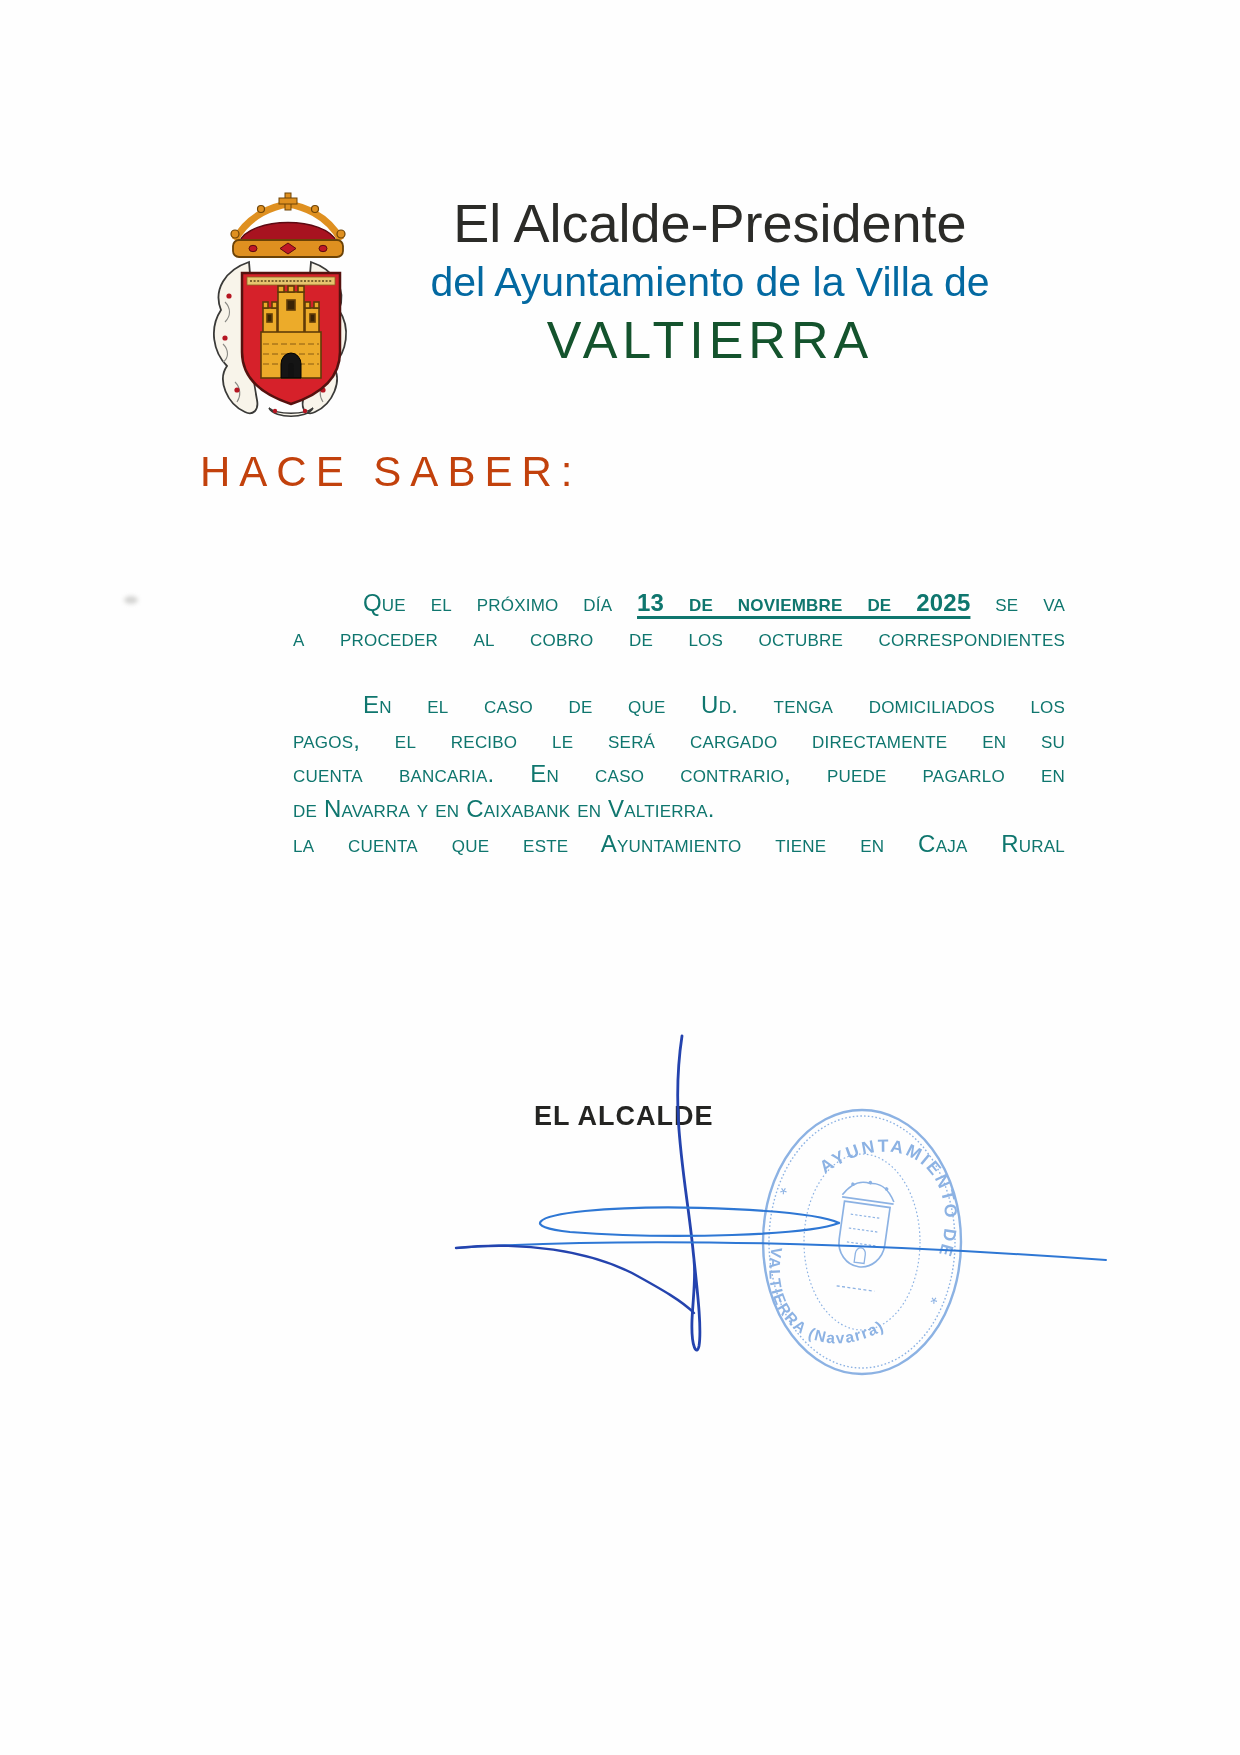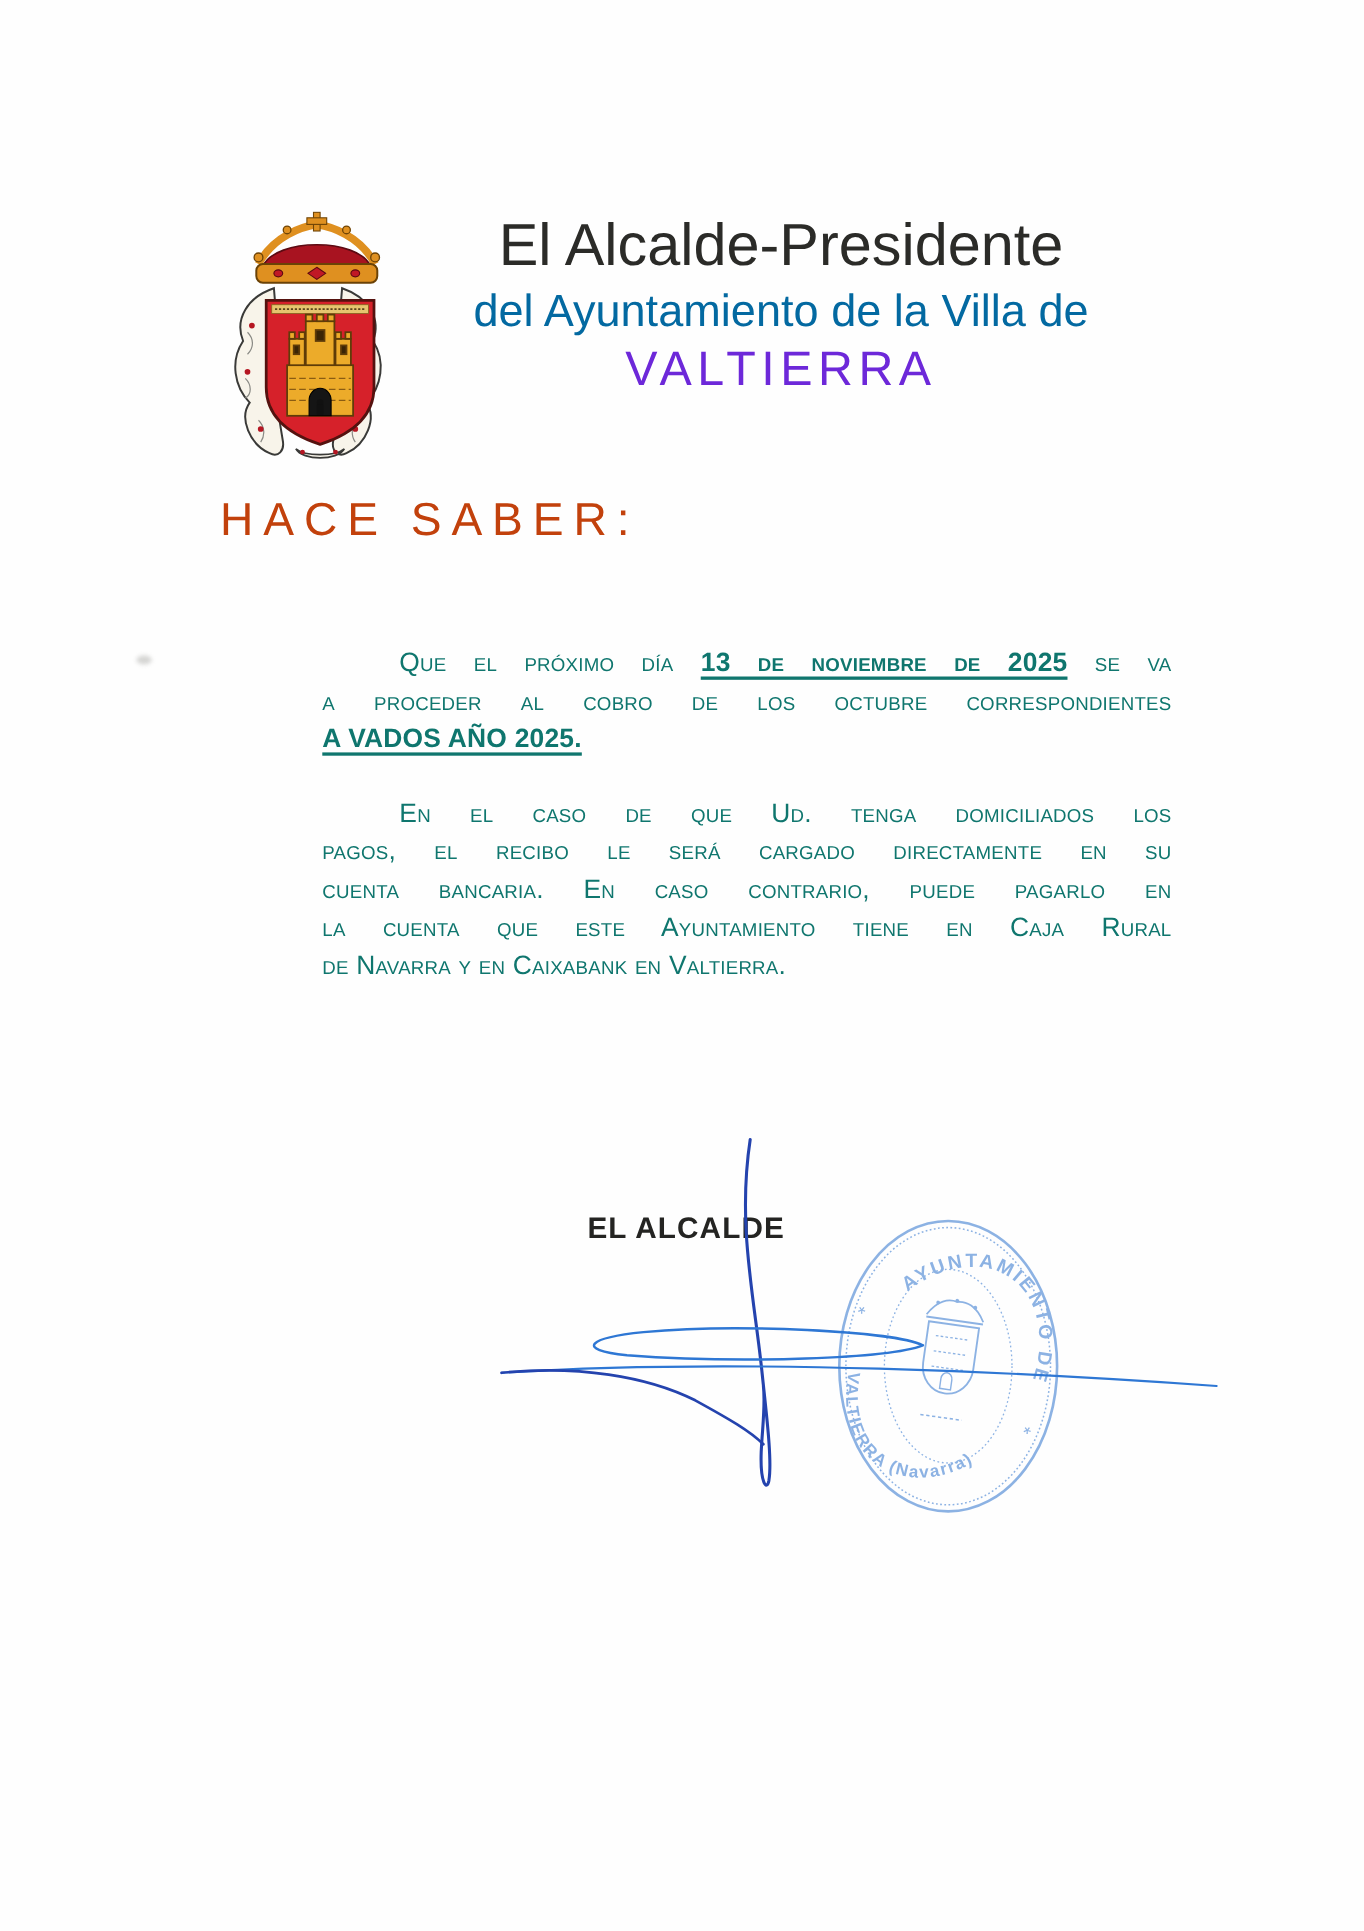--- a/index.html
+++ b/index.html
@@ -22,21 +22,21 @@
     background:#fefefe;
     overflow:hidden;
     font-family:"Liberation Sans", sans-serif;
     color:var(--ink);
   }
   
   .title-block{position:absolute;left:385px;top:0;width:650px;height:400px;}
   .title-block > div{position:absolute;left:0;right:0;text-align:center;line-height:1;white-space:nowrap;}
   .t1{top:196px;font-size:54px;color:#2b2b28;}
   .t2{top:262px;font-size:41px;color:#0369a1;}
-  .t3{top:314px;font-size:44px;letter-spacing:5px;color:#6d28d9;}
+  .t3{top:314px;font-size:52px;letter-spacing:5px;color:#14532d;}
   
   .hace{
     position:absolute;left:200px;top:451px;
     font-size:42px;letter-spacing:9px;line-height:1;color:#c2410c;white-space:nowrap;
   }
   
   .body-text{
     position:absolute;left:293px;top:586px;width:772px;
     font-size:24px;line-height:34.6px;
     font-variant:small-caps;
@@ -141,28 +141,27 @@
   </div>
 
   <div class="hace">HACE SABER:</div>
 
   <div class="smudge"></div>
 
   <div class="body-text" id="body-paragraphs">
       <div class="paragraph">
         <div class="line indent"><span class="seg">Que el próximo día </span><span class="seg b u">13 de noviembre de 2025</span><span class="seg"> se va</span></div>
         <div class="line"><span class="seg">a proceder al cobro de los octubre correspondientes</span></div>
-        <div class="line last"><span class="seg b u">A VADOS AÑO 2025.</span></div>
       </div>
       <div class="paragraph">
         <div class="line indent"><span class="seg">En el caso de que Ud. tenga domiciliados los</span></div>
         <div class="line"><span class="seg">pagos, el recibo le será cargado directamente en su</span></div>
         <div class="line"><span class="seg">cuenta bancaria. En caso contrario, puede pagarlo en</span></div>
+        <div class="line last"><span class="seg">de Navarra y en Caixabank en Valtierra.</span></div>
         <div class="line"><span class="seg">la cuenta que este Ayuntamiento tiene en Caja Rural</span></div>
-        <div class="line last"><span class="seg">de Navarra y en Caixabank en Valtierra.</span></div>
       </div>
     </div>
 
   <div class="alcalde">EL ALCALDE</div>
 
   <svg class="stamp-svg" width="228" height="300" viewBox="-114 -150 228 300" aria-hidden="true">
     <g opacity="0.88">
       <ellipse cx="0" cy="0" rx="99" ry="132" fill="none" stroke="var(--stamp_ink)" stroke-width="2.4"></ellipse>
       <ellipse cx="0" cy="0" rx="93" ry="126" fill="none" stroke="var(--stamp_ink)" stroke-width="1.4" stroke-dasharray="1.6,2.2"></ellipse>
       <ellipse cx="0" cy="0" rx="58" ry="88" fill="none" stroke="var(--stamp_ink)" stroke-width="1.2" stroke-dasharray="1.6,2.4"></ellipse>

